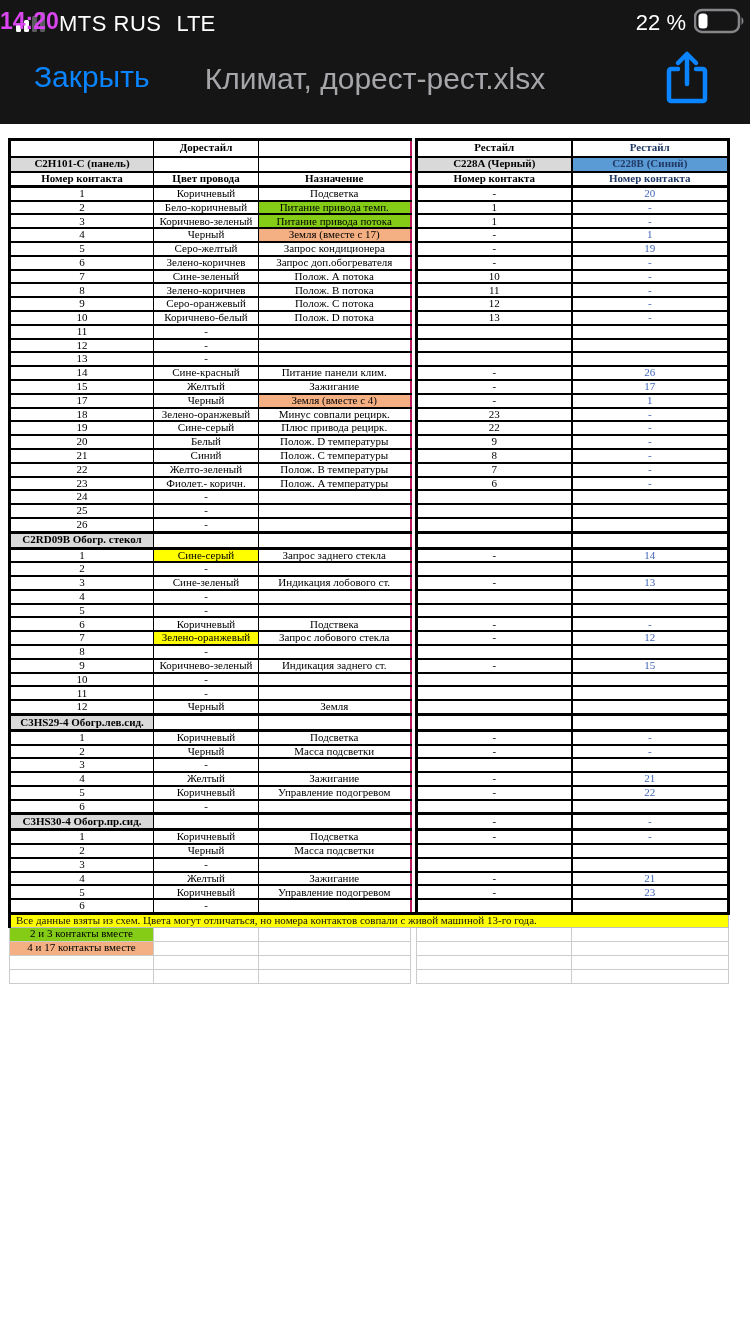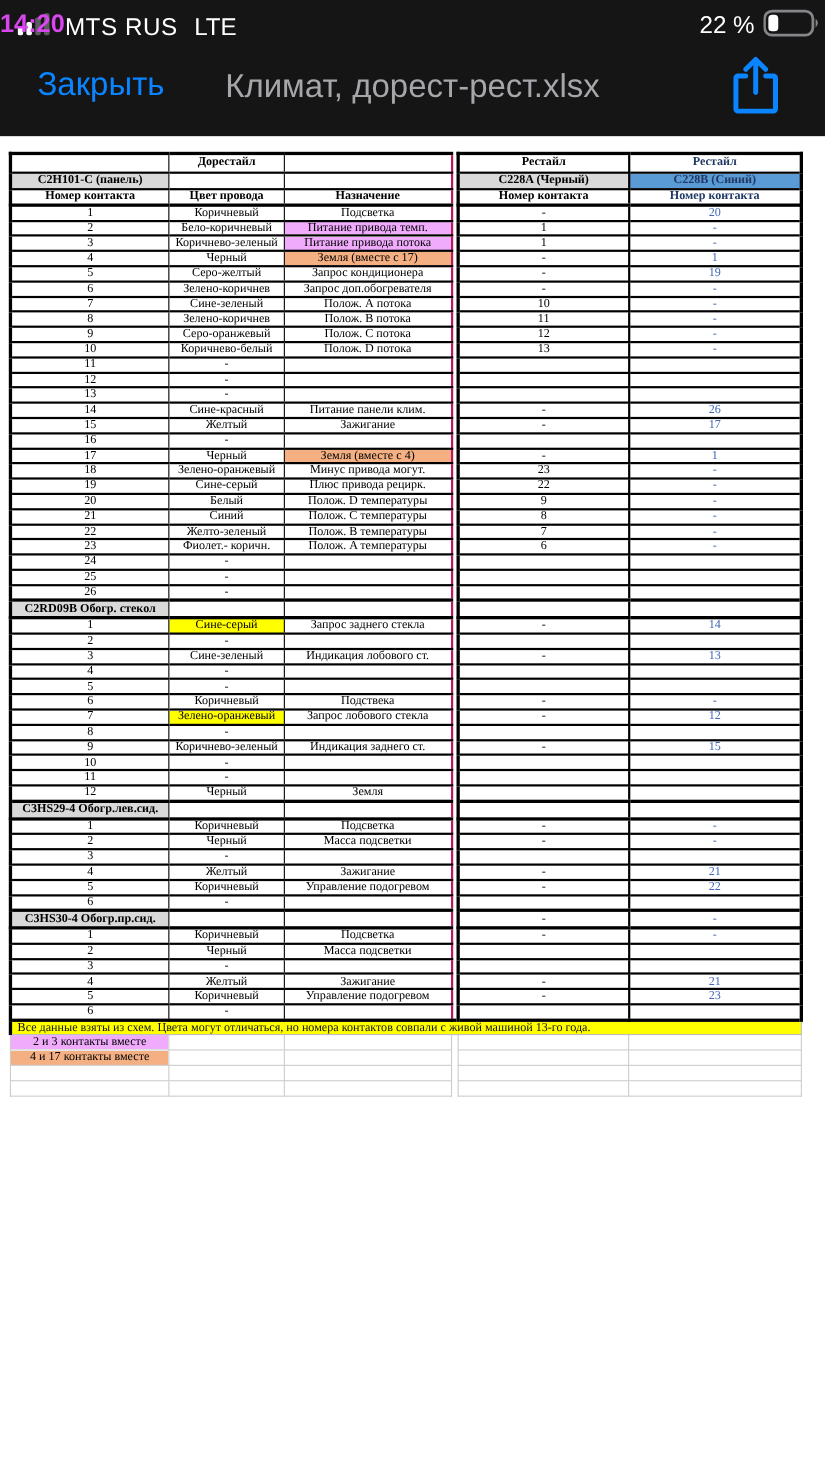--- a/index.html
+++ b/index.html
@@ -34,21 +34,21 @@
   tr.rtop td:not(.gap) { border-top:3px solid #000; }
   tr.h1 td { height:17px; }
   tr.h2 td { height:15px; }
   tr.h3 td:not(.gap) { height:15px; border-bottom:3px solid #000; }
   tr.sect td:not(.gap) { height:16px; border-top:3px solid #000; border-bottom:3px solid #000; }
   .b { font-weight:bold; }
   .navy { color:#1f3864; }
   .blue { color:#4066b8; }
   .graybg { background:#d9d9d9; }
   .bluebg { background:#5b9bd5; }
-  .greenbg { background:#f0abfc; }
+  .greenbg { background:#84cc16; }
   .orangebg { background:#f4b083; }
   .yellowbg { background:#ffff00; }
   .tleft { text-align:left; padding-left:3px; }
   
   tr.note td { height:12px; background:#ffff00; border:1px solid #bdbdbd; border-top:3px solid #000;
                text-align:left; padding-left:5px; font-size:11px; color:#111; }
   tr.legend td, tr.faint td { height:14px; border:1px solid #cccccc; }
   tr.legend td:first-child, tr.faint td:first-child { border-left:1px solid #cccccc; }
   tr.legend td.gap, tr.faint td.gap { border:none; }
   tr.legend td.c4, tr.legend td.c5, tr.faint td.c4, tr.faint td.c5 { border:1px solid #cccccc; }
@@ -248,39 +248,31 @@
           </tr>
           <tr class="data">
       <td>15</td>
       <td class="">Желтый</td>
       <td class="c3">Зажигание</td>
             <td class="gap"></td>
       <td class="c4">-</td>
       <td class="c5 blue">17</td>
           </tr>
           <tr class="data">
-      <td>16</td>
-      <td class="">-</td>
-      <td class="c3"></td>
-            <td class="gap"></td>
-      <td class="c4"></td>
-      <td class="c5 blue"></td>
-          </tr>
-          <tr class="data">
       <td>17</td>
       <td class="">Черный</td>
       <td class="c3 orangebg">Земля (вместе с 4)</td>
             <td class="gap"></td>
       <td class="c4">-</td>
       <td class="c5 blue">1</td>
           </tr>
           <tr class="data">
       <td>18</td>
       <td class="">Зелено-оранжевый</td>
-      <td class="c3">Минус привода могут.</td>
+      <td class="c3">Минус совпали рецирк.</td>
             <td class="gap"></td>
       <td class="c4">23</td>
       <td class="c5 blue">-</td>
           </tr>
           <tr class="data">
       <td>19</td>
       <td class="">Сине-серый</td>
       <td class="c3">Плюс привода рецирк.</td>
             <td class="gap"></td>
       <td class="c4">22</td>

